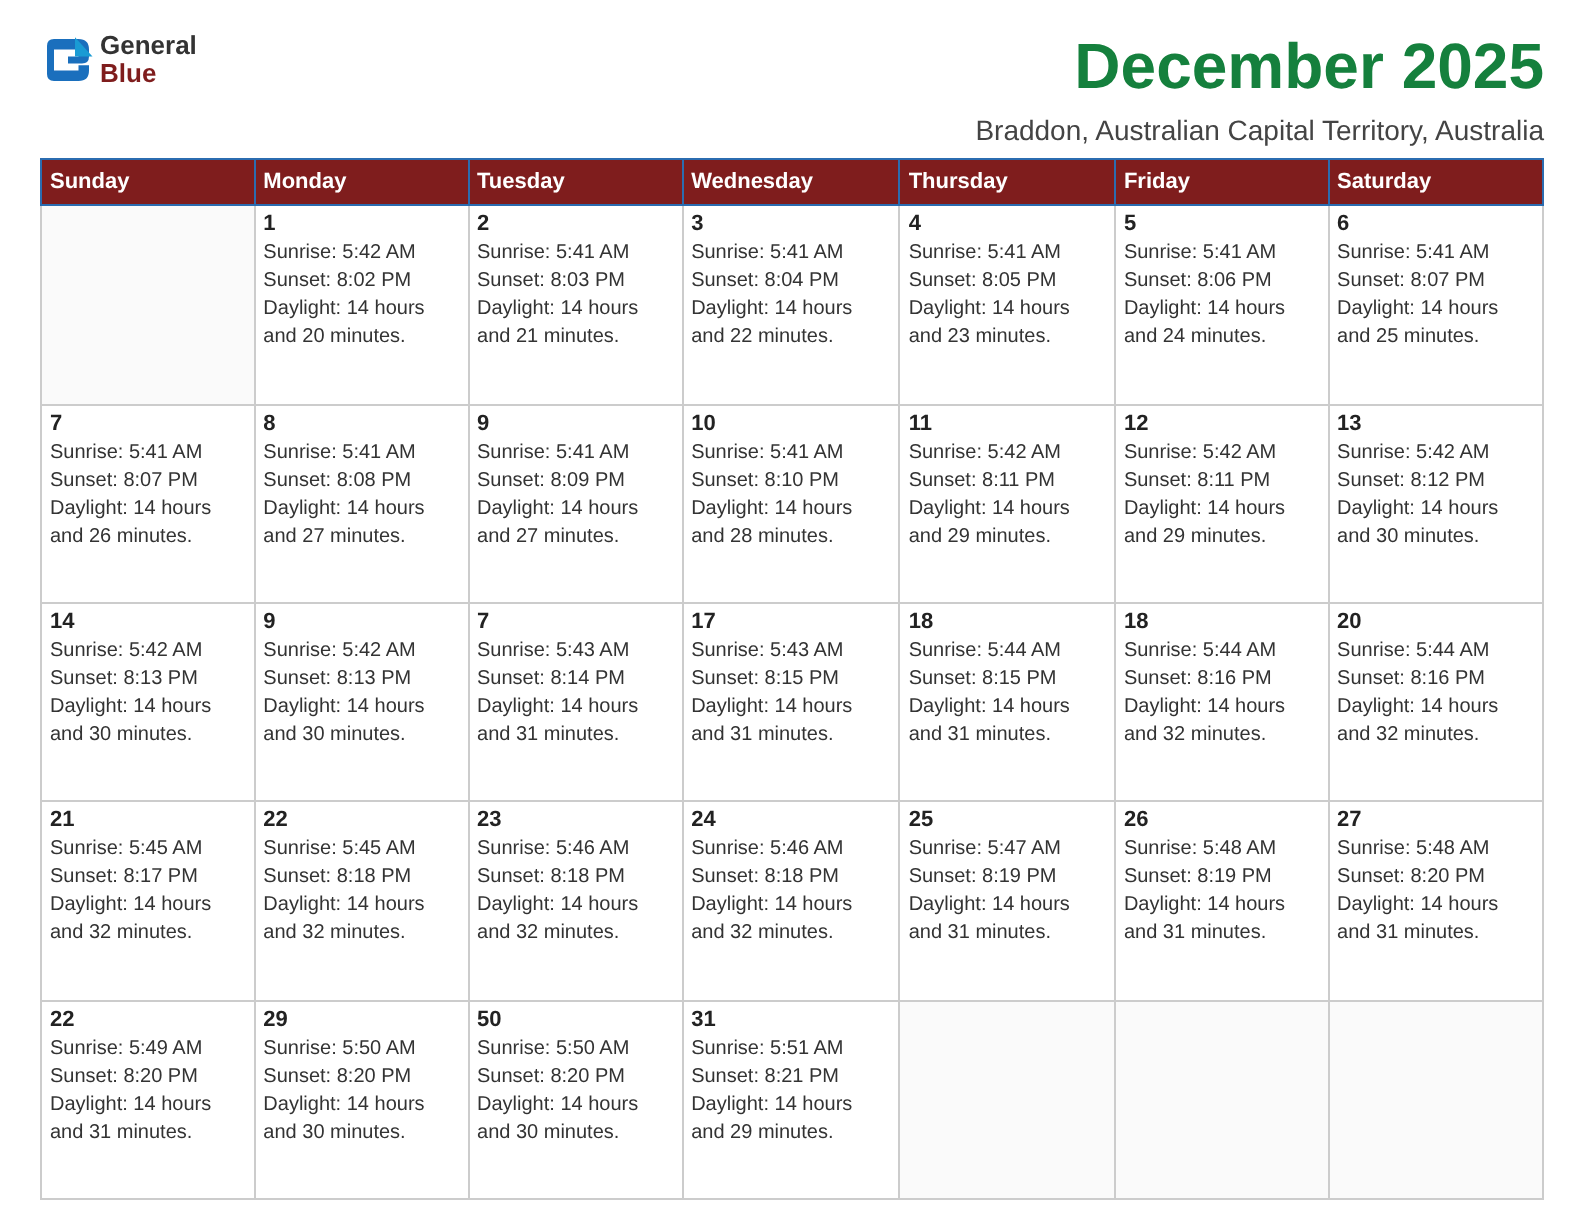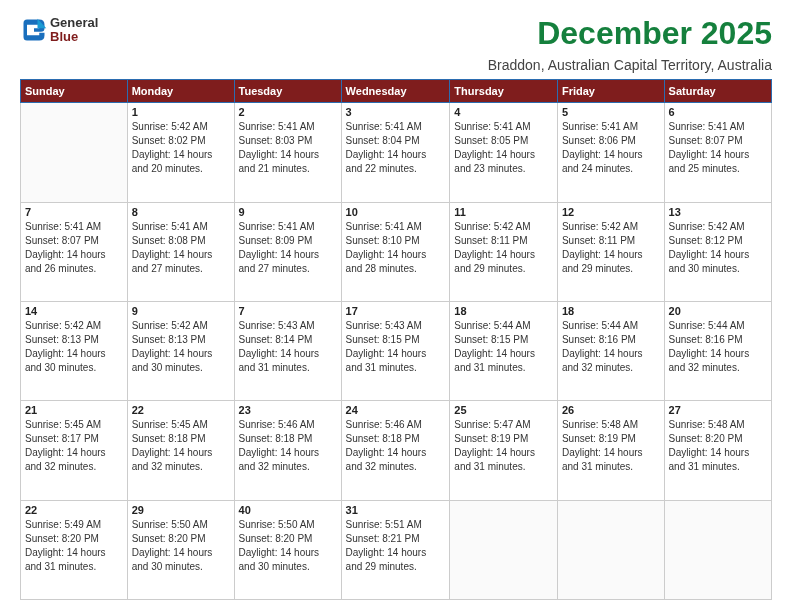--- a/index.html
+++ b/index.html
@@ -335,21 +335,21 @@
 and 31 minutes.</div>
           </td>
           <td>
             <span class="day-num">29</span>
             <div class="day-info" style="white-space: pre-line;">Sunrise: 5:50 AM
 Sunset: 8:20 PM
 Daylight: 14 hours
 and 30 minutes.</div>
           </td>
           <td>
-            <span class="day-num">40</span>
+            <span class="day-num">50</span>
             <div class="day-info" style="white-space: pre-line;">Sunrise: 5:50 AM
 Sunset: 8:20 PM
 Daylight: 14 hours
 and 30 minutes.</div>
           </td>
           <td>
             <span class="day-num">31</span>
             <div class="day-info" style="white-space: pre-line;">Sunrise: 5:51 AM
 Sunset: 8:21 PM
 Daylight: 14 hours

